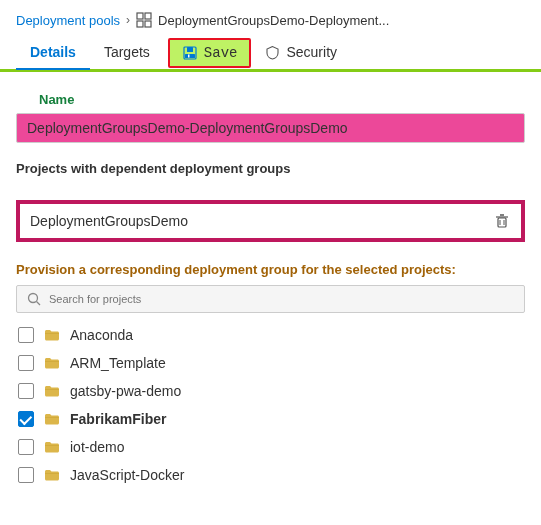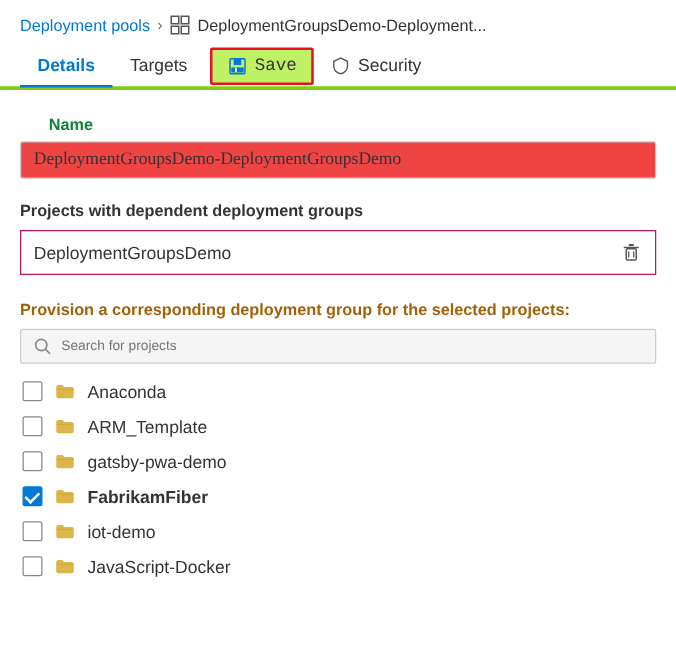--- a/index.html
+++ b/index.html
@@ -91,34 +91,33 @@
     }
 
     .text-input {
       width: 100%;
       border: 1px solid #ccc;
       padding: 6px 10px;
       font-size: 14px;
       color: #333;
       outline: none;
       border-radius: 2px;
-      background: #ef4444;
-      font-family: Liberation Serif, serif;
+      background: #ec4899;
     }
 
     .section-title {
       font-size: 13px;
       font-weight: 600;
       color: #333;
       margin-top: 18px;
-      margin-bottom: 8px;
+      margin-bottom: 24px;
     }
 
     .dependent-projects {
-      border: 1px solid #be185d;
+      border: 4px solid #be185d;
       padding: 8px 10px;
       display: flex;
       align-items: center;
       justify-content: space-between;
       font-size: 14px;
     }
 
     .provision-label {
       font-size: 13px;
       font-weight: 600;

